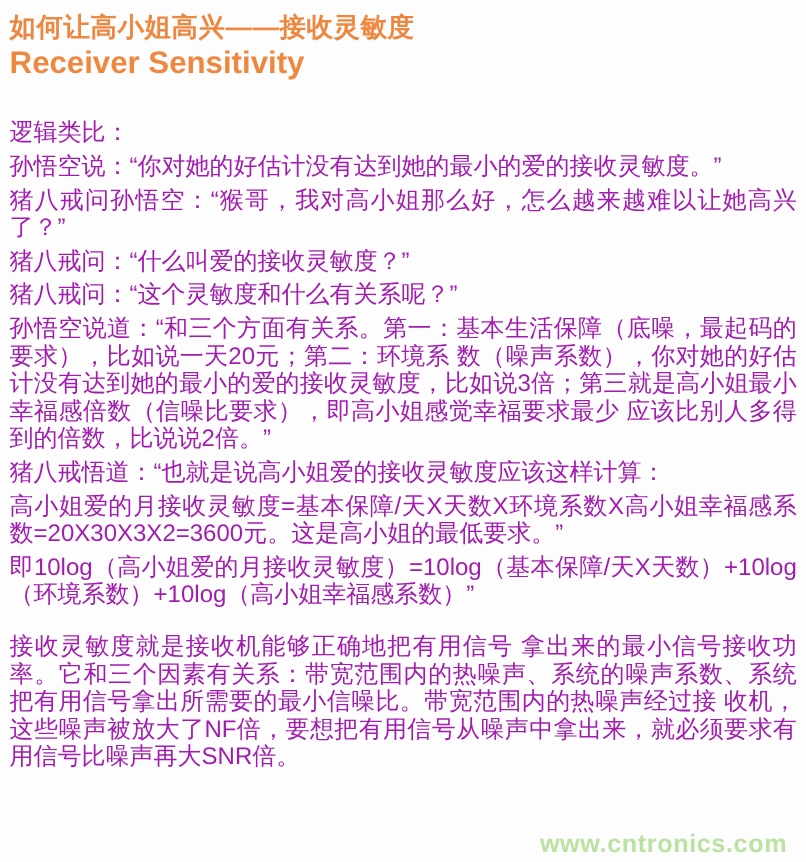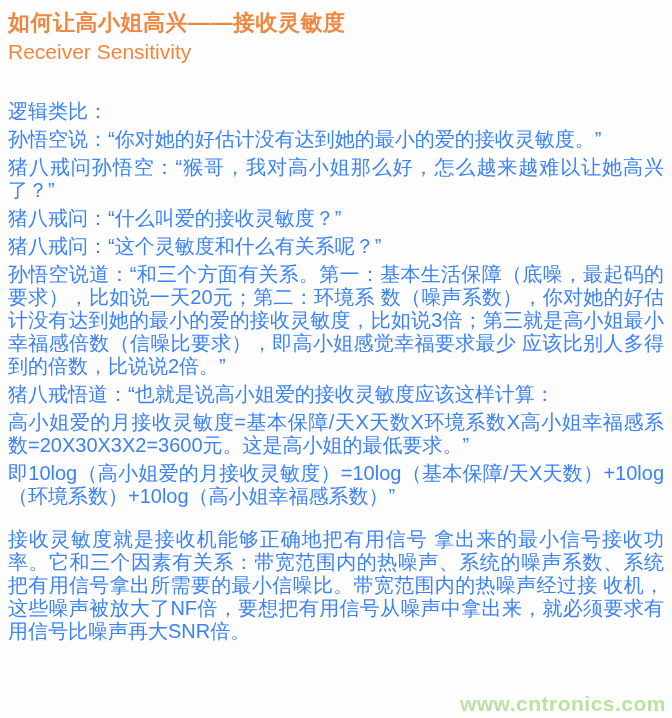--- a/index.html
+++ b/index.html
@@ -21,39 +21,39 @@
   .title-zh {
     margin: 0 0 4px 0;
     font-size: 22px;
     line-height: 26px;
     font-weight: bold;
     color: #EE8840;
     letter-spacing: 0.5px;
   }
   .title-en {
     margin: 0 0 36px 0;
-    font-size: 21px;
+    font-size: 26px;
     line-height: 24px;
-    font-weight: normal;
+    font-weight: bold;
     color: #EE8840;
   }
   .content p {
     margin: 0 0 5px 0;
     font-size: 20px;
     line-height: 23px;
-    color: #3b82f6;
+    color: #a21caf;
     letter-spacing: 0px;
     text-align: justify;
   }
   .content p.spaced-top {
     margin-top: 20px;
   }
   .watermark {
     position: absolute;
-    right: 6px;
+    right: 16px;
     bottom: 2px;
     font-size: 21px;
     font-weight: bold;
     color: #bae2a2;
     letter-spacing: 0.5px;
     pointer-events: none;
   }
 </style>
 </head>
 <body>

